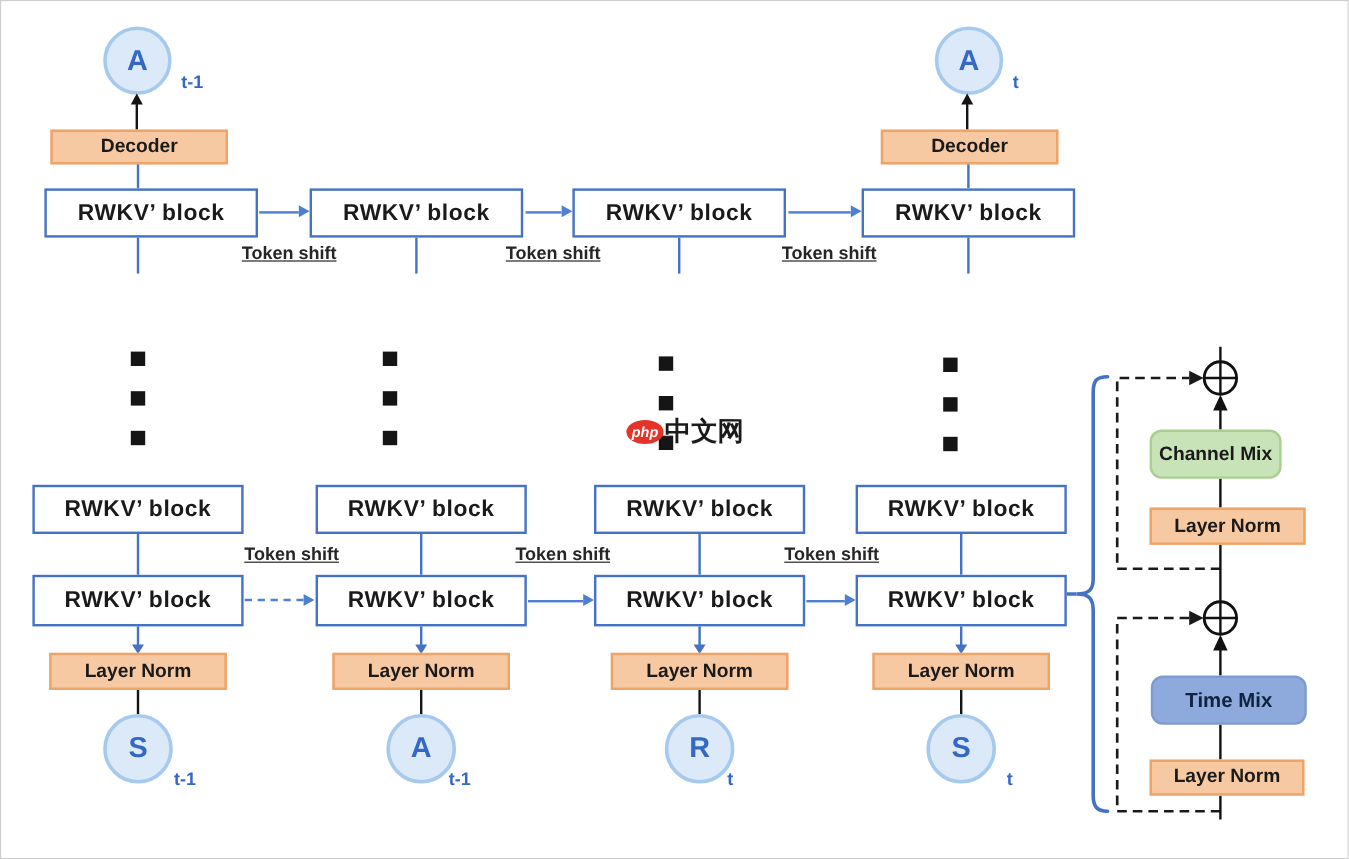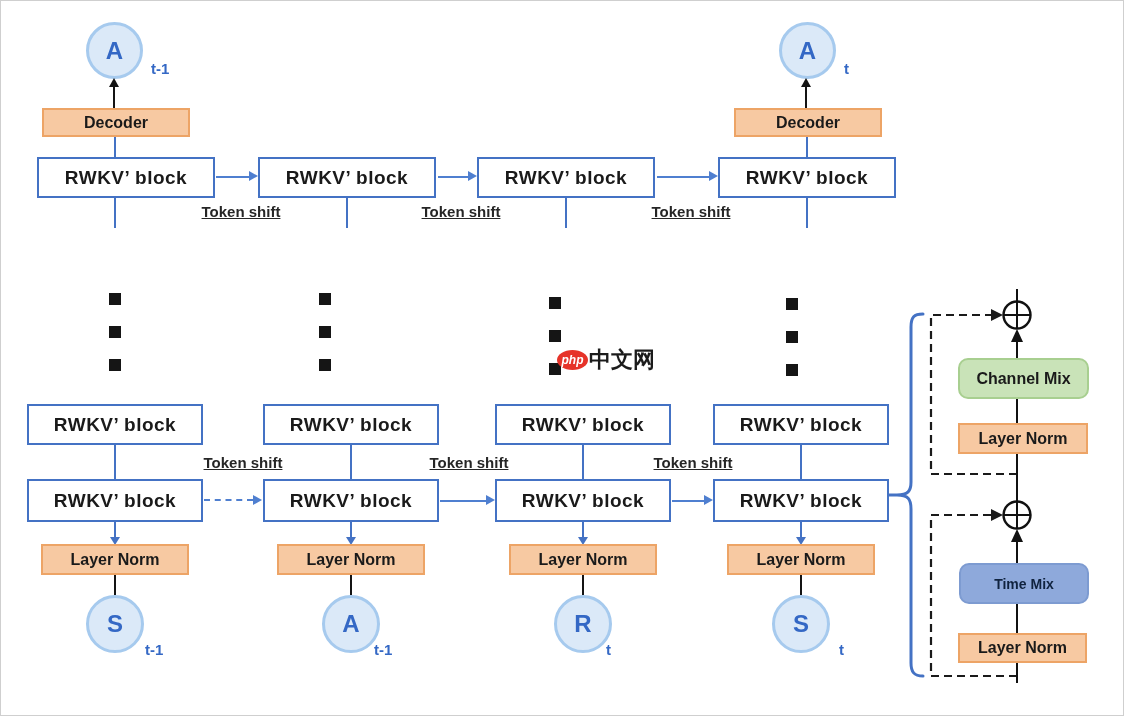--- a/index.html
+++ b/index.html
@@ -21,39 +21,39 @@
     font-size:16px;font-weight:bold;color:#1a1a1a;box-sizing:border-box;
   }
   .gblock{
     position:absolute;background:#C9E3B8;border:2px solid #A8CF90;border-radius:10px;
     display:flex;align-items:center;justify-content:center;
     font-size:16px;font-weight:bold;color:#1a1a1a;box-sizing:border-box;
   }
   .bblock{
     position:absolute;background:#8EA9DB;border:2px solid #7D9BD1;border-radius:10px;
     display:flex;align-items:center;justify-content:center;
-    font-size:14px;font-weight:bold;color:#10233f;box-sizing:border-box;
+    font-size:17px;font-weight:bold;color:#10233f;box-sizing:border-box;
   }
   .circle{
     position:absolute;width:57px;height:57px;border-radius:50%;
     background:#DBE9F8;border:3px solid #A6CAEE;box-sizing:border-box;
     display:flex;align-items:center;justify-content:center;
     font-size:24px;font-weight:bold;color:#3468C5;
   }
   .sub{position:absolute;font-size:15px;font-weight:bold;color:#3468C5;}
   .ts{position:absolute;width:110px;text-align:center;font-size:15px;font-weight:bold;color:#262626;text-decoration:underline;}
   .vline-blue{position:absolute;width:2px;background:#4472C4;}
   .vline-black{position:absolute;width:2px;background:#141414;}
   .hline-blue{position:absolute;height:2px;background:#4f7fd0;}
   .hdash-blue{position:absolute;height:0;border-top:2.5px dashed #4f7fd0;}
   .head-r{position:absolute;width:0;height:0;border-top:5.5px solid transparent;border-bottom:5.5px solid transparent;border-left:9px solid #4f7fd0;}
   .head-u-blk{position:absolute;width:0;height:0;border-left:5px solid transparent;border-right:5px solid transparent;border-bottom:9px solid #141414;}
   .head-d-blue{position:absolute;width:0;height:0;border-left:5px solid transparent;border-right:5px solid transparent;border-top:8px solid #4472C4;}
   .dot{position:absolute;width:12px;height:12px;background:#151515;}
-  .wm{position:absolute;display:flex;align-items:center;z-index:5;margin-left:35px;}
+  .wm{position:absolute;display:flex;align-items:center;z-index:5;}
   .wm-oval{
     width:31px;height:20px;background:#E63329;border-radius:50%;
     display:flex;align-items:center;justify-content:center;
     color:#fff;font-size:12px;font-weight:bold;font-style:italic;
   }
   .wm-txt{
     font-size:22px;font-weight:bold;color:#1b1b1b;margin-left:1px;
     text-shadow:0 0 2px #fff,0 0 2px #fff;
   }
 </style>
@@ -202,18 +202,18 @@
     <line x1="136" y1="392" x2="136" y2="412" stroke="#111" stroke-width="2"></line>
 
     <circle cx="136" cy="44" r="13.5" fill="#fff" stroke="#111" stroke-width="2.4"></circle>
     <line x1="122.5" y1="44" x2="149.5" y2="44" stroke="#111" stroke-width="2"></line>
     <line x1="136" y1="30.5" x2="136" y2="57.5" stroke="#111" stroke-width="2"></line>
     <circle cx="136" cy="244" r="13.5" fill="#fff" stroke="#111" stroke-width="2.4"></circle>
     <line x1="122.5" y1="244" x2="149.5" y2="244" stroke="#111" stroke-width="2"></line>
     <line x1="136" y1="230.5" x2="136" y2="257.5" stroke="#111" stroke-width="2"></line>
   </svg>
 
-  <div class="gblock" style="left:957px;top:357px;width:131px;height:41px;">Channel Mix</div>
+  <div class="gblock" style="left:957px;top:357px;width:110px;height:41px;">Channel Mix</div>
   <div class="oblock" style="left:957px;top:422px;width:130px;height:31px;">Layer Norm</div>
   <div class="bblock" style="left:958px;top:562px;width:130px;height:41px;">Time Mix</div>
   <div class="oblock" style="left:957px;top:632px;width:129px;height:30px;">Layer Norm</div>
 
 </div>
 
 </body></html>

